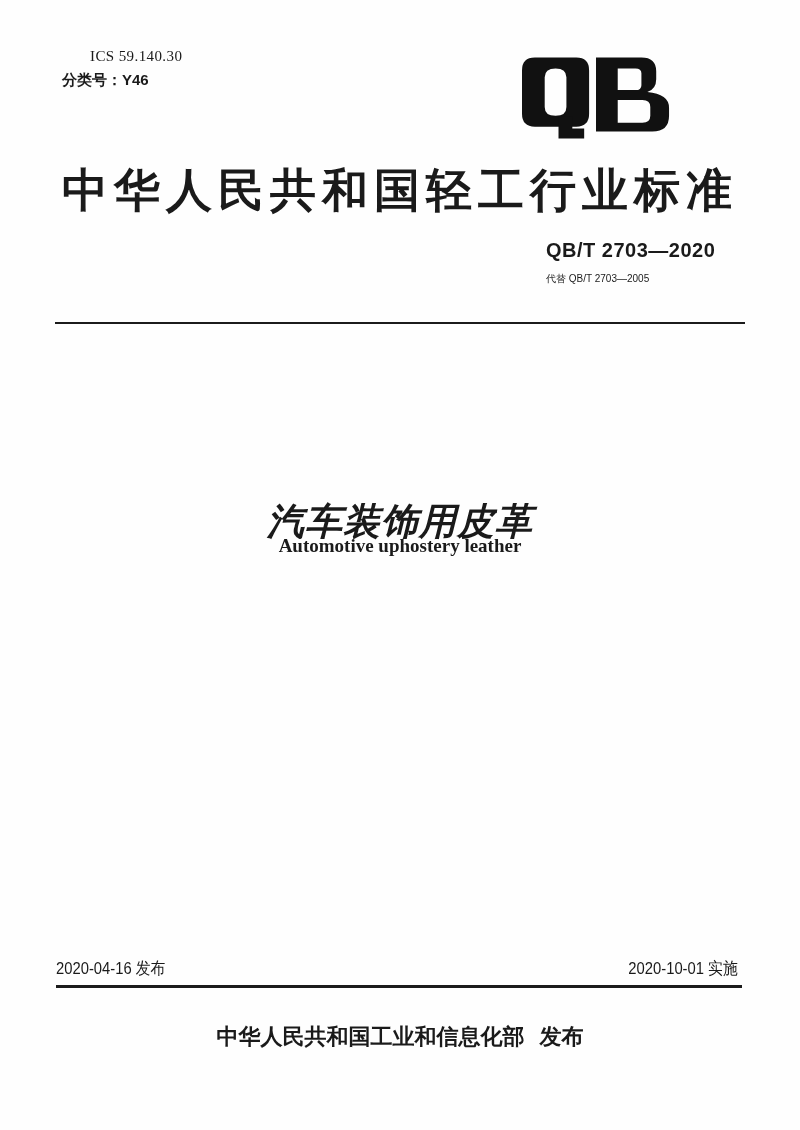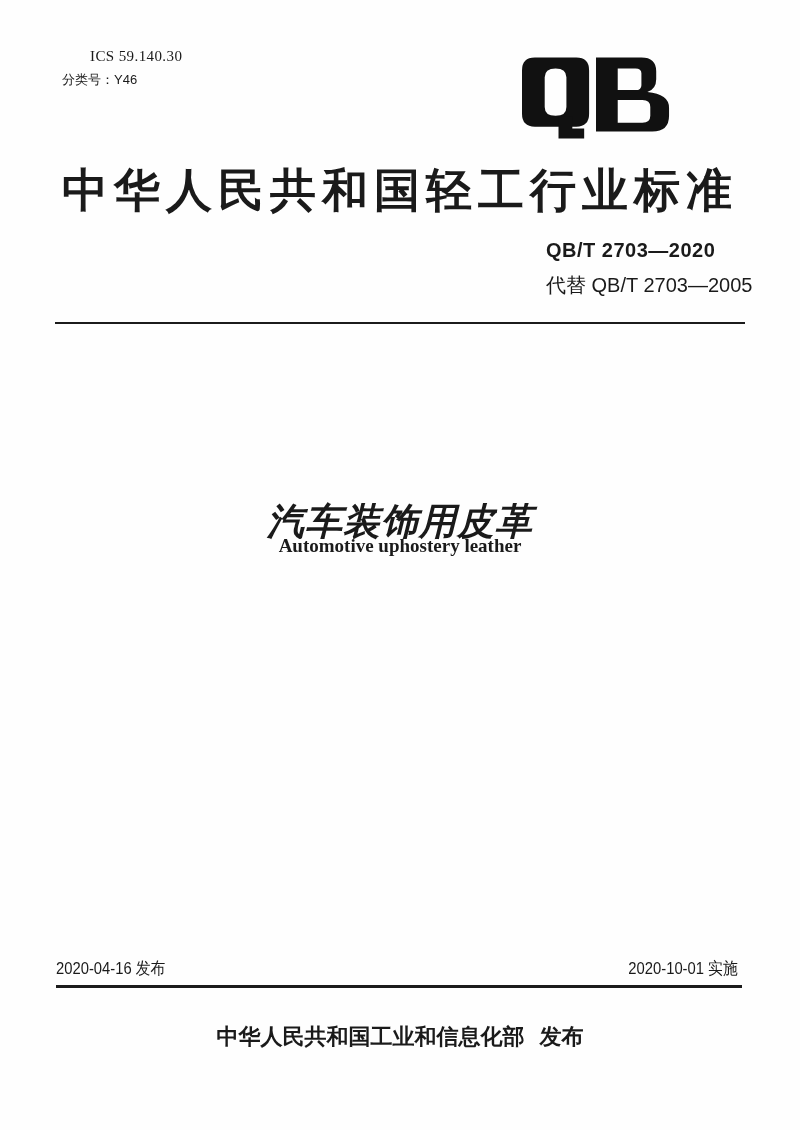--- a/index.html
+++ b/index.html
@@ -8,32 +8,32 @@
     background:#fefefe; color:#1a1a1a; overflow:hidden;
     font-family:"Liberation Sans", sans-serif;
   }
   .ics {
     position:absolute; left:62px; top:48px;
     font-family:"Liberation Serif", serif; font-weight:normal;
     font-size:15px; letter-spacing:.4px; white-space:nowrap;margin-left:28px;
   }
   .cls {
     position:absolute; left:62px; top:71px;
-    font-weight:normal; font-size:13px; white-space:nowrap;
+    font-weight:bold; font-size:15px; white-space:nowrap;
   }
   .logo { position:absolute; left:522px; top:57px; width:150px; height:84px; }
   .sr { position:absolute; width:1px; height:1px; overflow:hidden; clip:rect(0 0 0 0); }
   .header-title {
     position:absolute; top:166px; left:0; width:100%;
     text-align:center; font-size:46px; font-weight:bold;
     letter-spacing:6px; white-space:nowrap; line-height:1.05;
   }
   .std-block { position:absolute; left:546px; top:239px; font-family:Liberation Sans, sans-serif; }
   .std-num { font-weight:bold; font-size:20px; letter-spacing:.5px; white-space:nowrap; }
-  .std-replaces { margin-top:10px; font-size:20px; white-space:nowrap; }
+  .std-replaces { margin-top:10px; font-size:10px; white-space:nowrap; }
   .rule-top {
     position:absolute; left:55px; top:322px; width:690px; height:2px;
     background:#1b1b1b;
   }
   .title-cn {
     position:absolute; top:497px; left:0; width:100%;
     text-align:center; font-size:37px; font-weight:bold;
     letter-spacing:1px; white-space:nowrap;font-style:italic;
   }
   .title-en {

